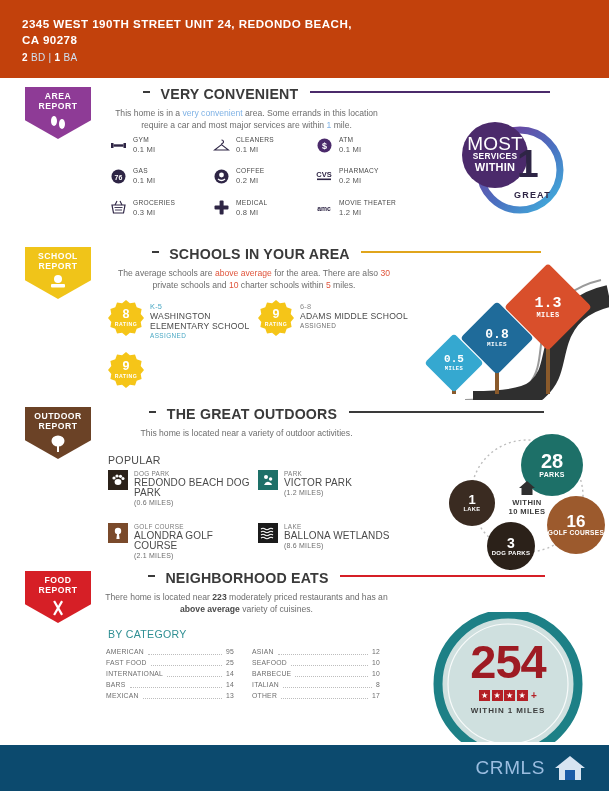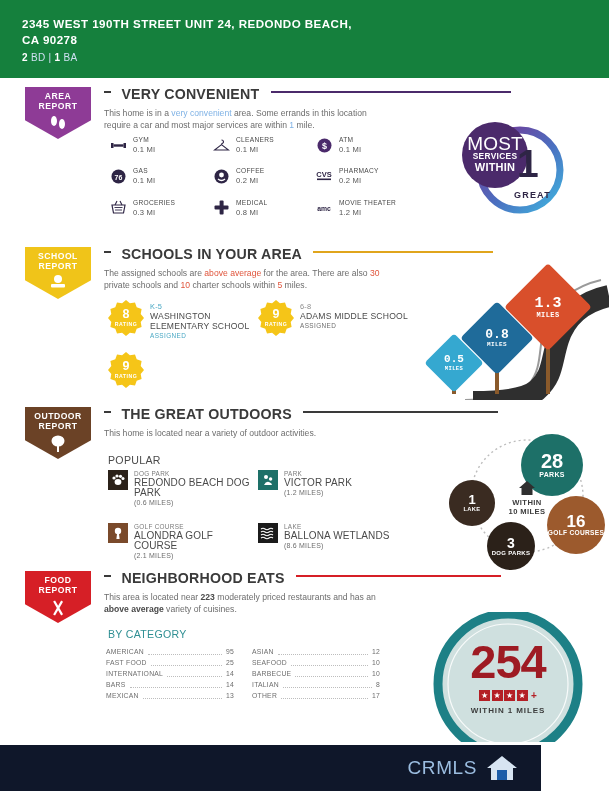--- a/index.html
+++ b/index.html
@@ -6,21 +6,21 @@
   body{
     width:609px;height:791px;background:#ffffff;
     font-family:"Liberation Sans", sans-serif;
     overflow:hidden;position:relative;
   }
   .page{position:relative;width:609px;height:791px;background:#fff;}
 
   
   .header{
     position:absolute;left:0;top:0;width:609px;height:78px;
-    background:#15803d;color:#fff;box-sizing:border-box;padding:16px 0 0 22px;
+    background:#c2410c;color:#fff;box-sizing:border-box;padding:16px 0 0 22px;
   }
   .addr{font-size:11.6px;font-weight:bold;letter-spacing:.45px;line-height:15.5px;
         text-transform:uppercase;max-width:330px;}
   .beds{font-size:10px;letter-spacing:.3px;margin-top:5px;color:#cfe0f2;}
   .beds b{color:#fff;}
 
   
   .section{position:absolute;left:0;width:609px;}
   .badge{position:absolute;left:22px;top:0;width:72px;}
   .shield{
@@ -33,21 +33,21 @@
     clip-path:polygon(0% 0%,100% 0%,100% 64%,50% 100%,0% 64%);
   }
   .shield-inner{
     position:absolute;left:3px;top:3px;width:66px;height:52px;
     clip-path:polygon(0% 0%,100% 0%,100% 64%,50% 100%,0% 64%);
   }
   .shield-txt{position:relative;z-index:3;color:#fff;font-size:8.6px;font-weight:bold;
     line-height:10px;letter-spacing:.5px;text-align:center;text-transform:uppercase;}
   .shield-ico{position:relative;z-index:3;margin-top:4px;}
 
-  .sec-head{position:absolute;left:104px;top:0;right:20px;}
+  .sec-head{position:absolute;left:104px;top:0;right:20px;text-align:center;}
   .sec-title{font-size:14.2px;font-weight:bold;letter-spacing:.2px;color:#3a3a3a;
     display:inline-block;vertical-align:middle;text-transform:uppercase;}
   .dash{display:inline-block;width:7px;height:2px;vertical-align:middle;margin:0 6px 3px 0;}
   .rule{display:inline-block;height:2px;vertical-align:middle;margin:0 0 4px 7px;}
   .sec-desc{margin-top:5px;font-size:8.6px;line-height:12.4px;color:#6d6d6d;max-width:285px;}
   .hl-blue{color:#7fb2e5;}
   .hl-red{color:#e0553c;}
   .hl-dark{color:#4a4a4a;font-weight:bold;}
 
   
@@ -130,21 +130,21 @@
     font-size:47px;font-weight:bold;color:#9e1b23;line-height:47px;letter-spacing:-1px;}
   .b254-stars{position:absolute;left:0;top:78px;width:152px;display:flex;
     align-items:center;justify-content:center;}
   .star-box{width:11px;height:11px;background:#b41f25;margin-right:1.5px;
     display:flex;align-items:center;justify-content:center;color:#fff;font-size:8px;line-height:8px;}
   .plus{color:#b41f25;font-size:10px;font-weight:bold;margin-left:2px;}
   .b254-lbl{position:absolute;left:0;top:94px;width:152px;text-align:center;
     font-size:8px;font-weight:bold;color:#3c3c3c;letter-spacing:.9px;}
 
   
-  .footer{position:absolute;left:0;top:745px;width:524px;height:46px;background:#0f172a;padding-left:17px;}
+  .footer{position:absolute;left:0;top:745px;width:609px;height:46px;background:#0c4a6e;}
   .crmls{position:absolute;right:64px;top:12px;font-size:19px;color:#9bbde0;letter-spacing:.6px;}
   .eho{position:absolute;right:22px;top:8px;width:34px;height:30px;}
 </style>
 </head>
 <body>
 
 <div class="page">
 
   <div class="header">
     <div class="addr">2345 WEST 190TH STREET UNIT 24, REDONDO BEACH, CA 90278</div>
@@ -337,21 +337,21 @@
             <rect x="4" y="9" width="14" height="3.5" rx="1" fill="#fff"></rect>
           </svg>
         </div>
       </div>
     </div>
     <div class="sec-head">
       <span class="dash" style="background:#3a3a3a;"></span>
       <span class="sec-title">SCHOOLS IN YOUR AREA</span>
       <span class="rule" style="width:180px;background:#e0a51c;"></span>
       <div class="sec-desc" style="max-width:300px;">
-        <span>The assigned schools are </span><span class="hl-red">above average</span><span> for the area. There are also </span><span class="hl-red">30</span><span> private schools and </span><span class="hl-red">10</span><span> charter schools within </span><span class="hl-red">5</span><span> miles.</span>
+        <span>The average schools are </span><span class="hl-red">above average</span><span> for the area. There are also </span><span class="hl-red">30</span><span> private schools and </span><span class="hl-red">10</span><span> charter schools within </span><span class="hl-red">5</span><span> miles.</span>
       </div>
     </div>
     <div class="school-grid" id="school-grid">
         <div style="display: flex;">
           <div style="width:150px">
             <div class="sch">
               <div class="sunburst">
                 <svg class="sb" viewBox="0 0 36 36">
                   <polygon points="36.0,18.0 32.7,21.9 33.6,27.0 28.7,28.7 27.0,33.6 21.9,32.7 18.0,36.0 14.1,32.7 9.0,33.6 7.3,28.7 2.4,27.0 3.3,21.9 0.0,18.0 3.3,14.1 2.4,9.0 7.3,7.3 9.0,2.4 14.1,3.3 18.0,0.0 21.9,3.3 27.0,2.4 28.7,7.3 33.6,9.0 32.7,14.1 " fill="#f5c518"></polygon>
                 </svg>
@@ -562,21 +562,21 @@
             <rect x="9" y="1" width="2.2" height="16" fill="#fff" transform="rotate(-30 10 9)"></rect>
           </svg>
         </div>
       </div>
     </div>
     <div class="sec-head">
       <span class="dash" style="background:#3a3a3a;"></span>
       <span class="sec-title">NEIGHBORHOOD EATS</span>
       <span class="rule" style="width:205px;background:#d61f26;"></span>
       <div class="sec-desc">
-        <span>This area is located near </span><span class="hl-dark">223</span><span> moderately priced restaurants and has an </span><span class="hl-dark">above average</span><span> variety of cuisines.</span>
+        <span>There home is located near </span><span class="hl-dark">223</span><span> moderately priced restaurants and has an </span><span class="hl-dark">above average</span><span> variety of cuisines.</span>
       </div>
     </div>
     <div class="bycat">BY CATEGORY</div>
     <div class="cat-wrap">
       <div class="cat-col" id="cat-left">
           <div class="cat">
             <span class="nm">AMERICAN</span>
             <span class="dots"></span>
             <span class="vl">95</span>
           </div>

